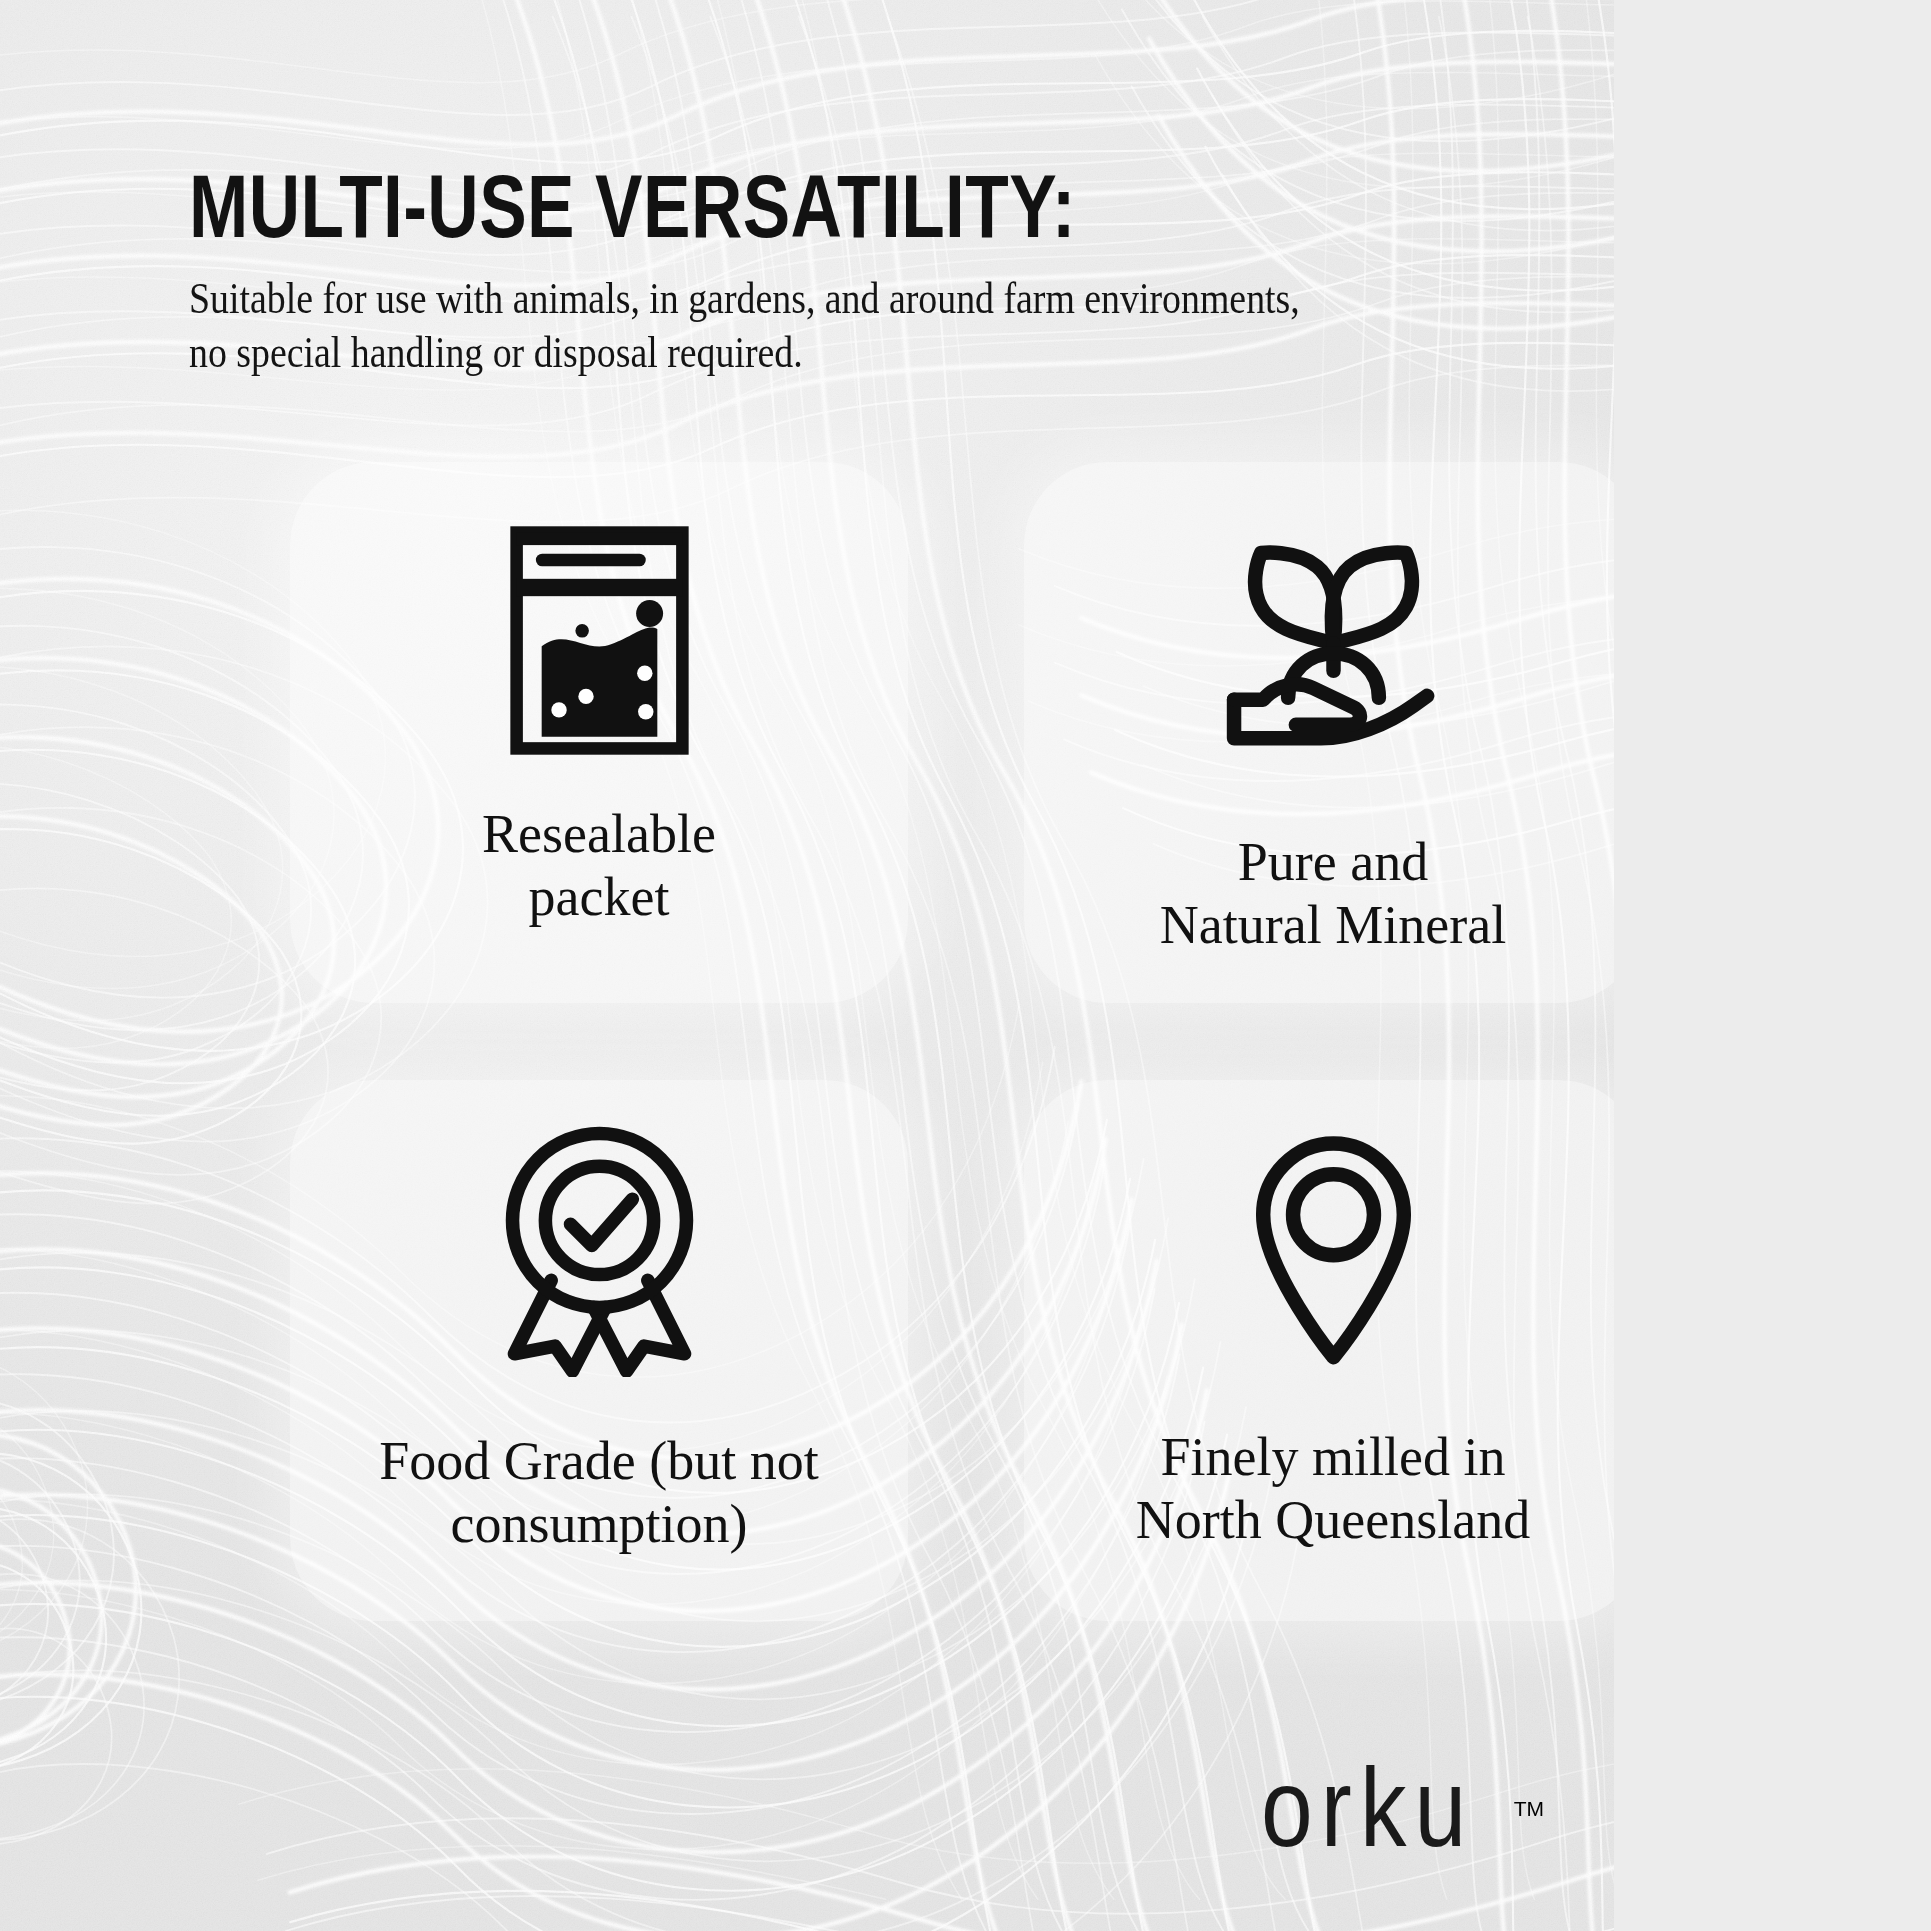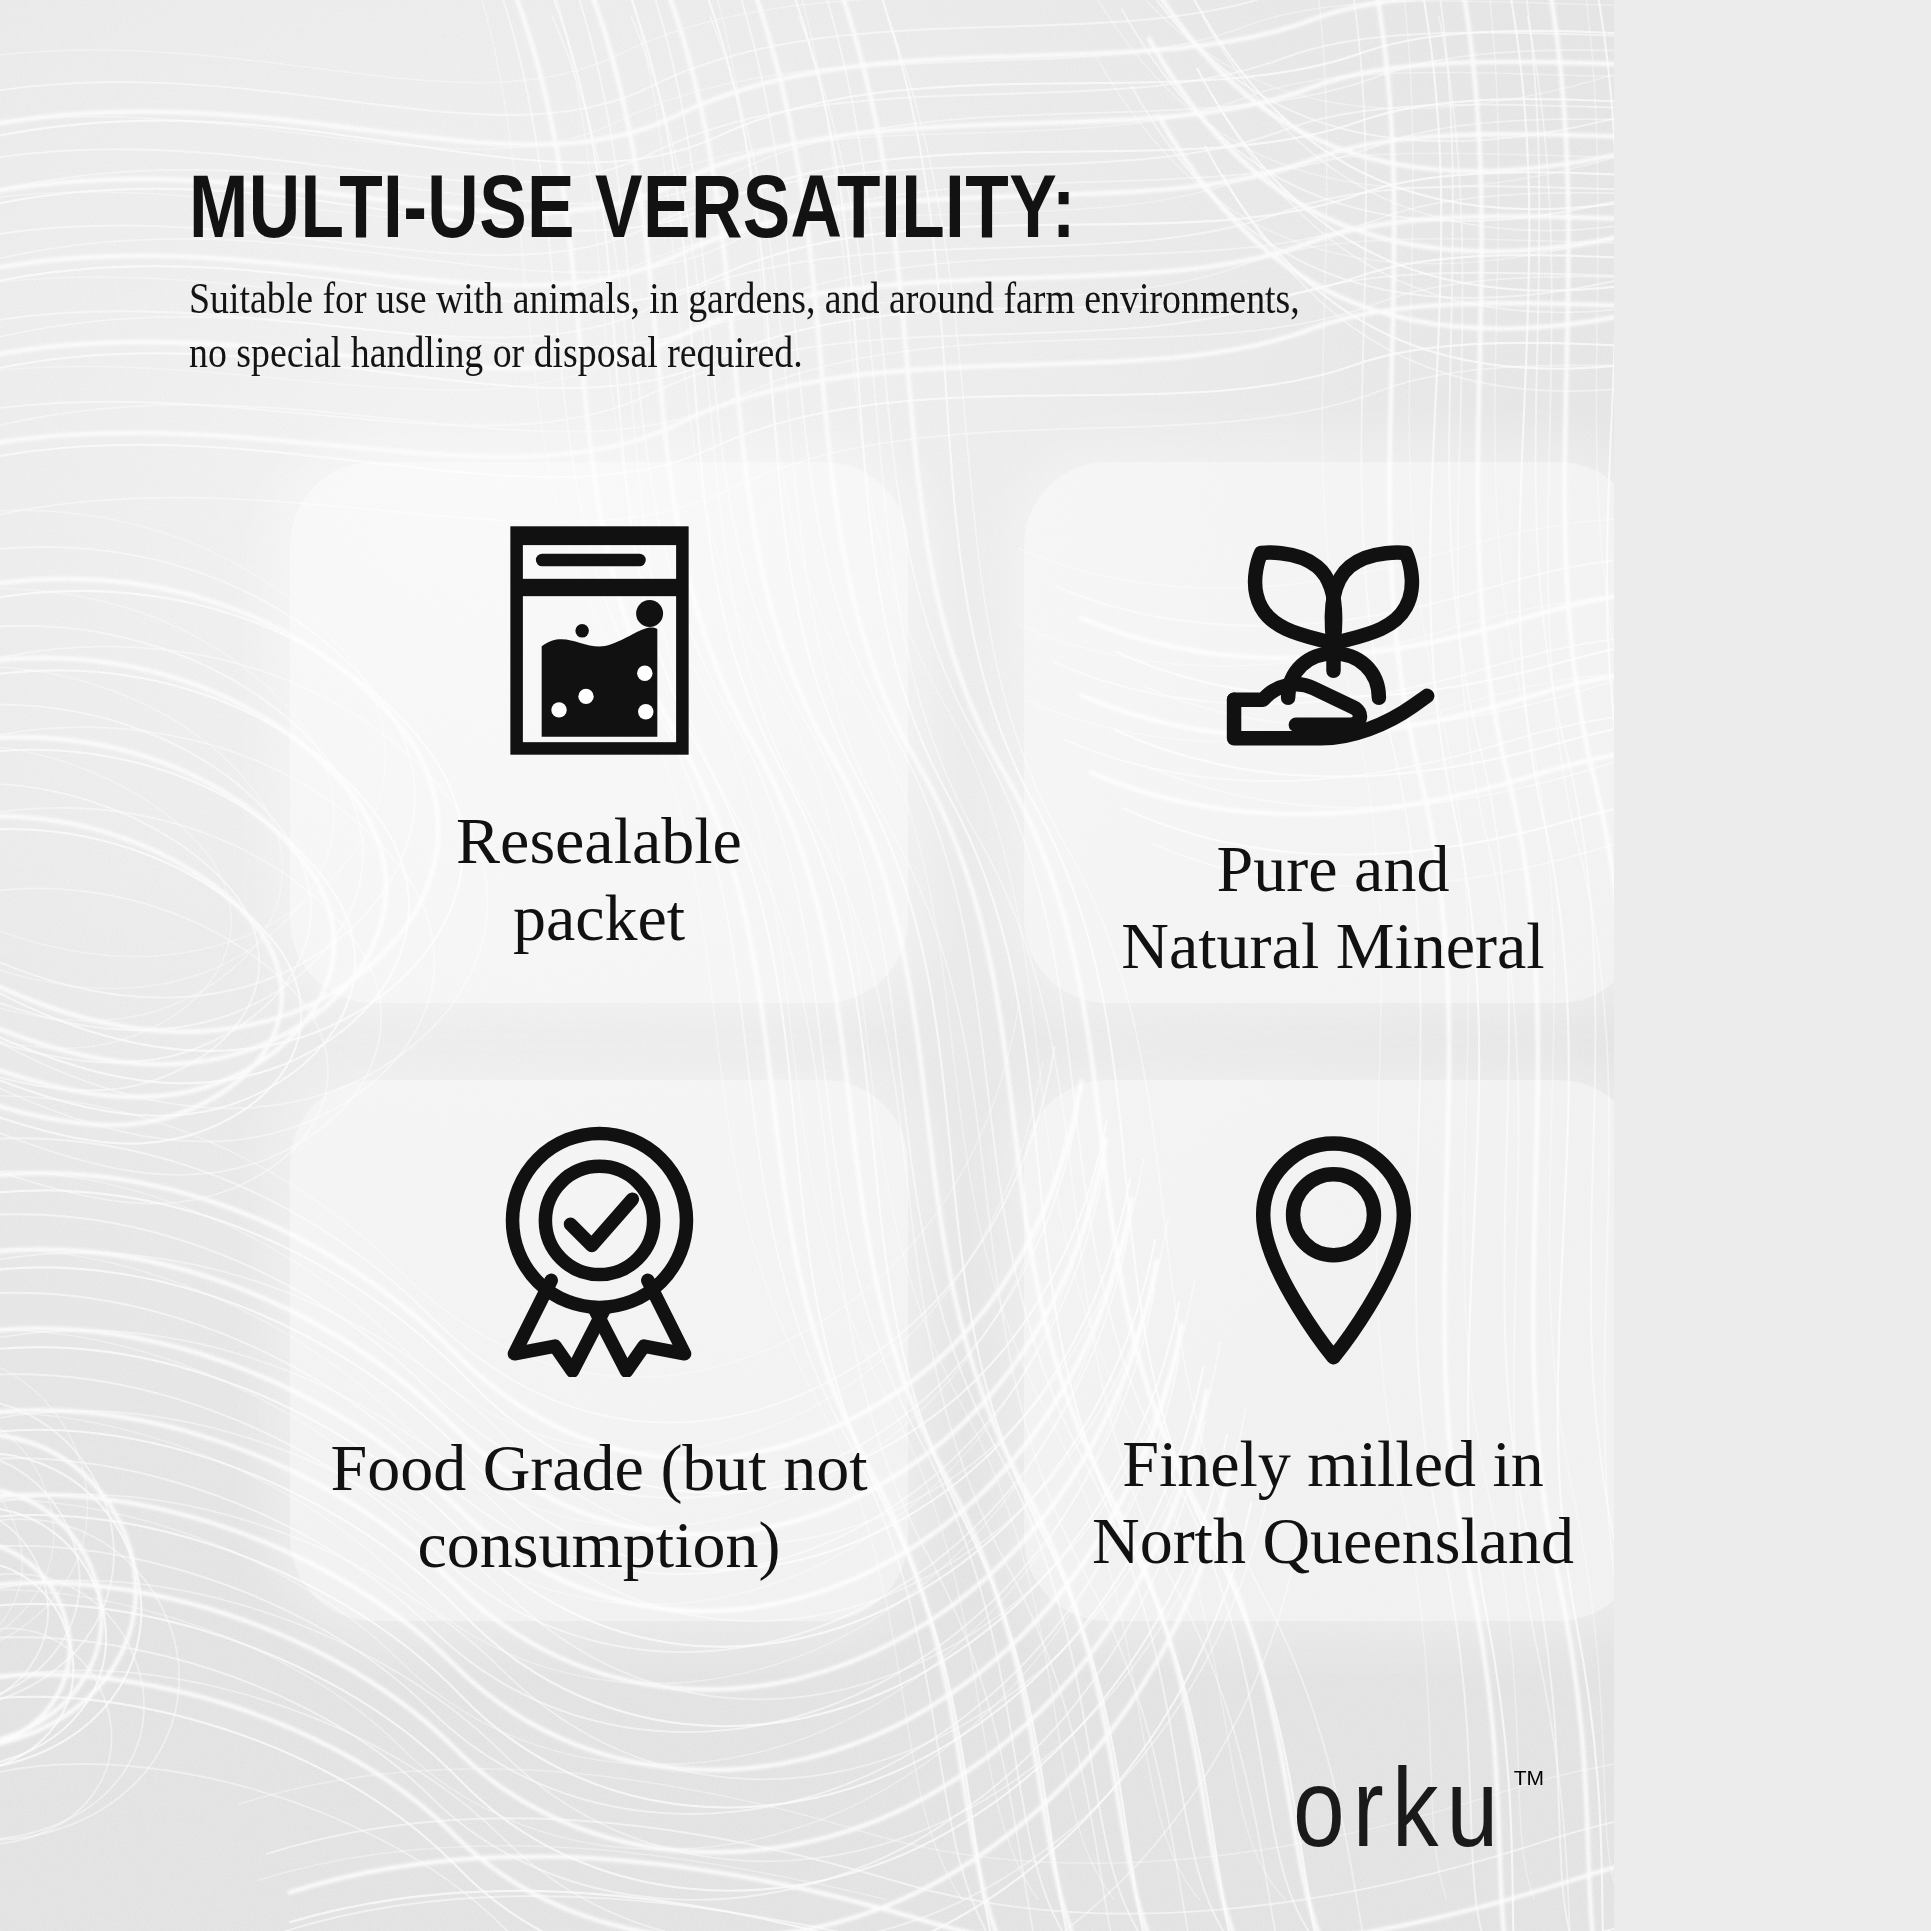--- a/index.html
+++ b/index.html
@@ -107,21 +107,21 @@
     height: 290px;
     display: flex;
     align-items: center;
     justify-content: center;
     width: 100%;
   }
   .icon-wrap svg { display: block; }
 
   .card-label {
     font-family: "Liberation Serif", serif;
-    font-size: 66px;
+    font-size: 54px;
     line-height: 1.16;
     color: #111111;
     text-align: center;
     width: 100%;
     padding: 0 13.5px;
     box-sizing: border-box;
   }
   .card-label .ln { display: block; white-space: nowrap; }
 
   
@@ -134,22 +134,23 @@
   .card.c2 .card-label { margin-top: 50px; }
   .card.c3 .card-label { margin-top: 44px; }
   .card.c4 .card-label { margin-top: 56px; }
 
   
   .logo {
     position: absolute;
     right: 70px;
     bottom: 70px;
     display: flex;
-    align-items: flex-start;
+    align-items: center;
     color: #1a1a1a;
+    gap: 32px;
   }
   .logo-word {
     font-family: "Liberation Sans", sans-serif;
     font-weight: 300;
     font-size: 100px;
     line-height: 0.95;
     letter-spacing: 8.7px;
     color: #1a1a1a;
     transform: scaleY(1.12) scaleX(0.93);
     transform-origin: right bottom;

